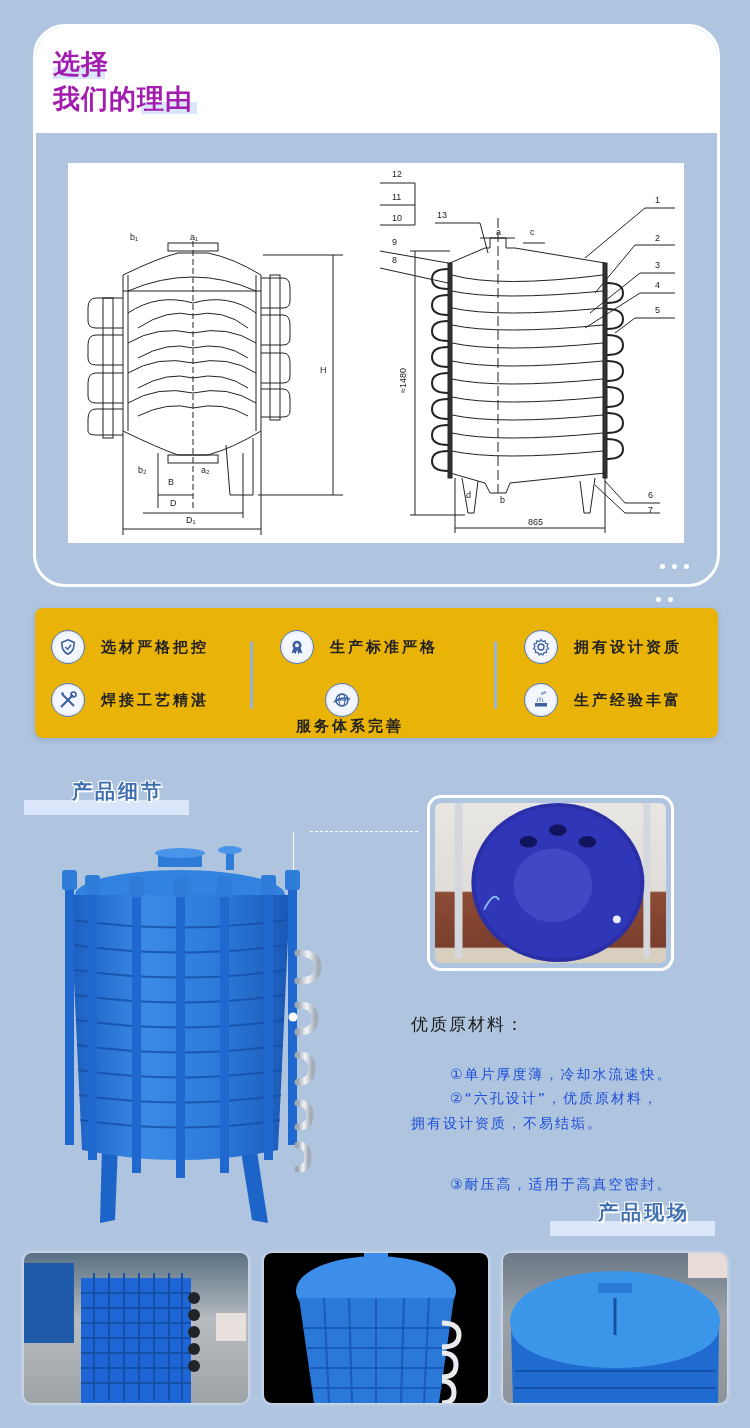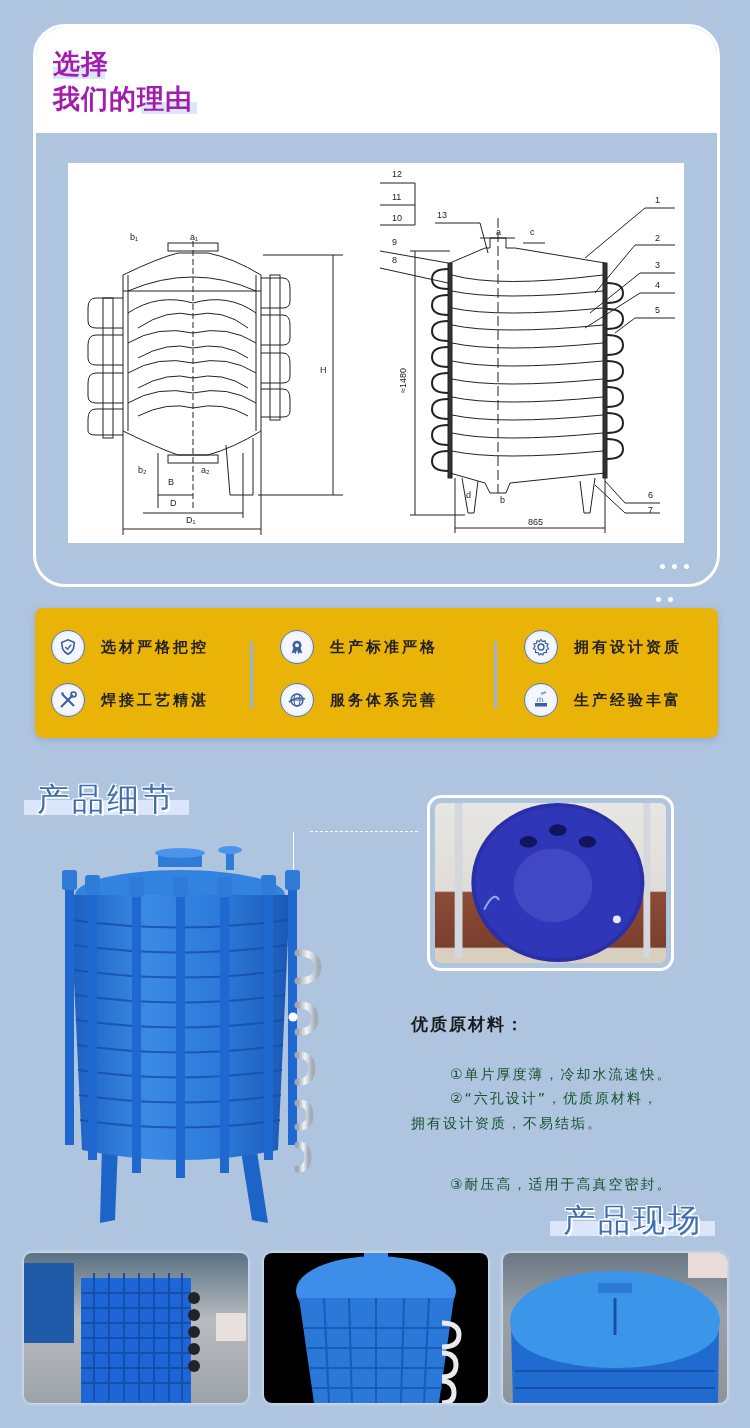--- a/index.html
+++ b/index.html
@@ -57,40 +57,41 @@
     display: flex; align-items: center; justify-content: center;
     box-shadow: inset 0 0 3px rgba(80,110,170,0.25);
   }
   .feat-label {
     margin-left: 16px; font-size: 15px; color: #222; letter-spacing: 3px; font-weight: bold;
   }
   .vsep { position: absolute; top: 33px; width: 3px; height: 68px; background: #9ab2d7; border-radius: 2px; }
 
   
   .section-title {
-    font-size: 32px; font-weight: normal; color: #3f6fb0; letter-spacing: 3px;
+    font-size: 20px; font-weight: bold; color: #3f6fb0; letter-spacing: 3px;
     text-shadow: 2px 2px 0 #fff, -1px -1px 0 #fff, 1px -1px 0 #fff, -1px 1px 0 #fff;
+    margin-left: 35px;
   }
   .section-hl { background: #dce6fa; height: 15px; }
 
   
   .main-product { left: 40px; top: 845px; width: 300px; height: 385px; }
   .dash-h { border-top: 1.5px dashed #fff; }
   .dash-v { border-left: 1.5px solid #fff; }
   .detail-photo {
     left: 427px; top: 795px; width: 247px; height: 176px;
     border: 3px solid #fff; border-radius: 14px; padding: 5px;
     background: #afc4df;
   }
   .detail-photo .inner {
     width: 100%; height: 100%; border-radius: 6px; overflow: hidden; position: relative;
     background: linear-gradient(180deg,#e8e6e2 0%,#e0ddd8 55%,#8c4b36 56%,#7a3f2d 90%,#d9cfbf 91%);
   }
-  .spec-title { left: 411px; top: 1013px; font-size: 17px; font-weight: bold; color: #1a1a1a; letter-spacing: 2px; }
-  .spec-text { left: 411px; font-size: 14px; color: #14532d; letter-spacing: 2px; white-space: nowrap; }
+  .spec-title { left: 411px; top: 1013px; font-size: 17px; font-weight: normal; color: #1a1a1a; letter-spacing: 2px; }
+  .spec-text { left: 411px; font-size: 14px; color: #1d4ed8; letter-spacing: 2px; white-space: nowrap; }
 
   
   .scene {
     top: 1253px; width: 224px; height: 150px; border-radius: 8px; overflow: hidden;
     box-shadow: 0 0 4px rgba(255,255,255,0.8);
   }
 </style>
 </head>
 <body>
 
@@ -310,21 +311,21 @@
   <div class="feat" style="left:245px;top:22px;justify-content:flex-end;">
     <div class="feat-icon">
       <svg width="18" height="18" viewBox="0 0 20 20">
           <circle cx="10" cy="8" r="5" fill="#3d5fa0"></circle>
           <circle cx="10" cy="8" r="2.2" fill="#f4f7fd"></circle>
           <path d="M6 11 L4 17 L7 16 L8.5 18 L10 13 L11.5 18 L13 16 L16 17 L14 11" fill="#3d5fa0"></path>
         </svg>
     </div>
     <span class="feat-label">生产标准严格</span>
   </div>
-  <div class="feat" style="left:245px;top:75px;">
+  <div class="feat" style="left:245px;top:75px;flex-direction:column;">
     <div class="feat-icon">
       <svg width="20" height="20" viewBox="0 0 20 20">
           <circle cx="10" cy="10" r="6" fill="none" stroke="#3d5fa0" stroke-width="1.4"></circle>
           <ellipse cx="10" cy="10" rx="3" ry="6" fill="none" stroke="#3d5fa0" stroke-width="1.1"></ellipse>
           <line x1="4" y1="10" x2="16" y2="10" stroke="#3d5fa0" stroke-width="1.1"></line>
           <path d="M2 12 Q10 6 18 9" fill="none" stroke="#3d5fa0" stroke-width="1.6"></path>
         </svg>
     </div>
     <span class="feat-label">服务体系完善</span>
   </div>

